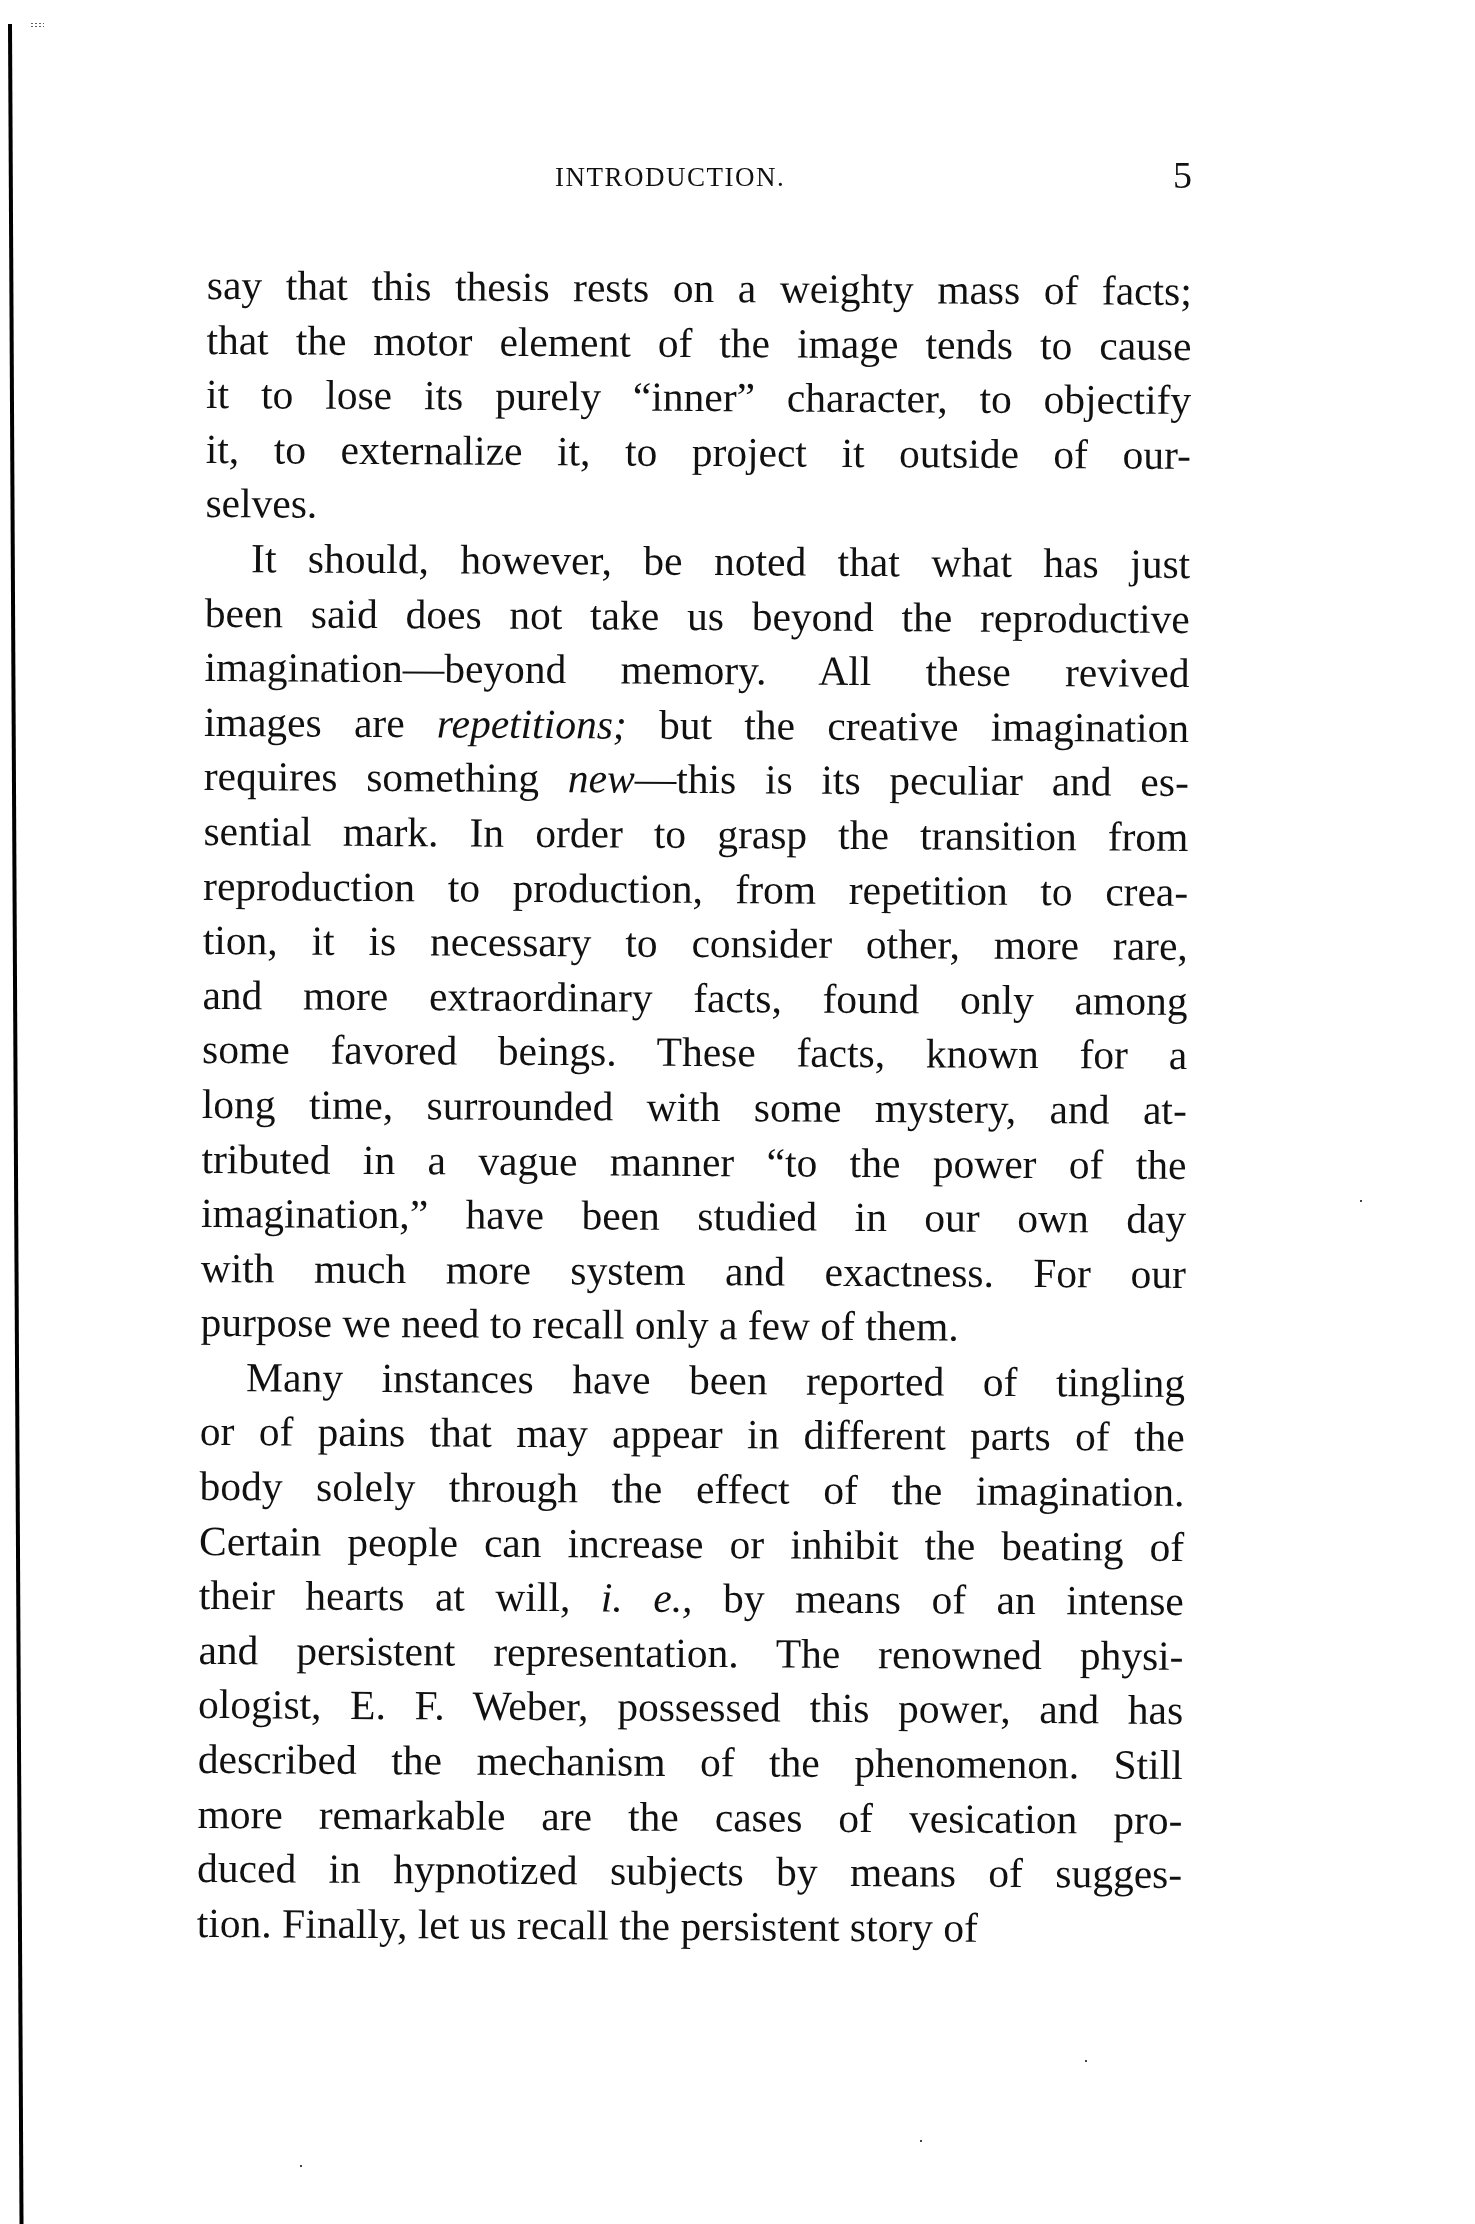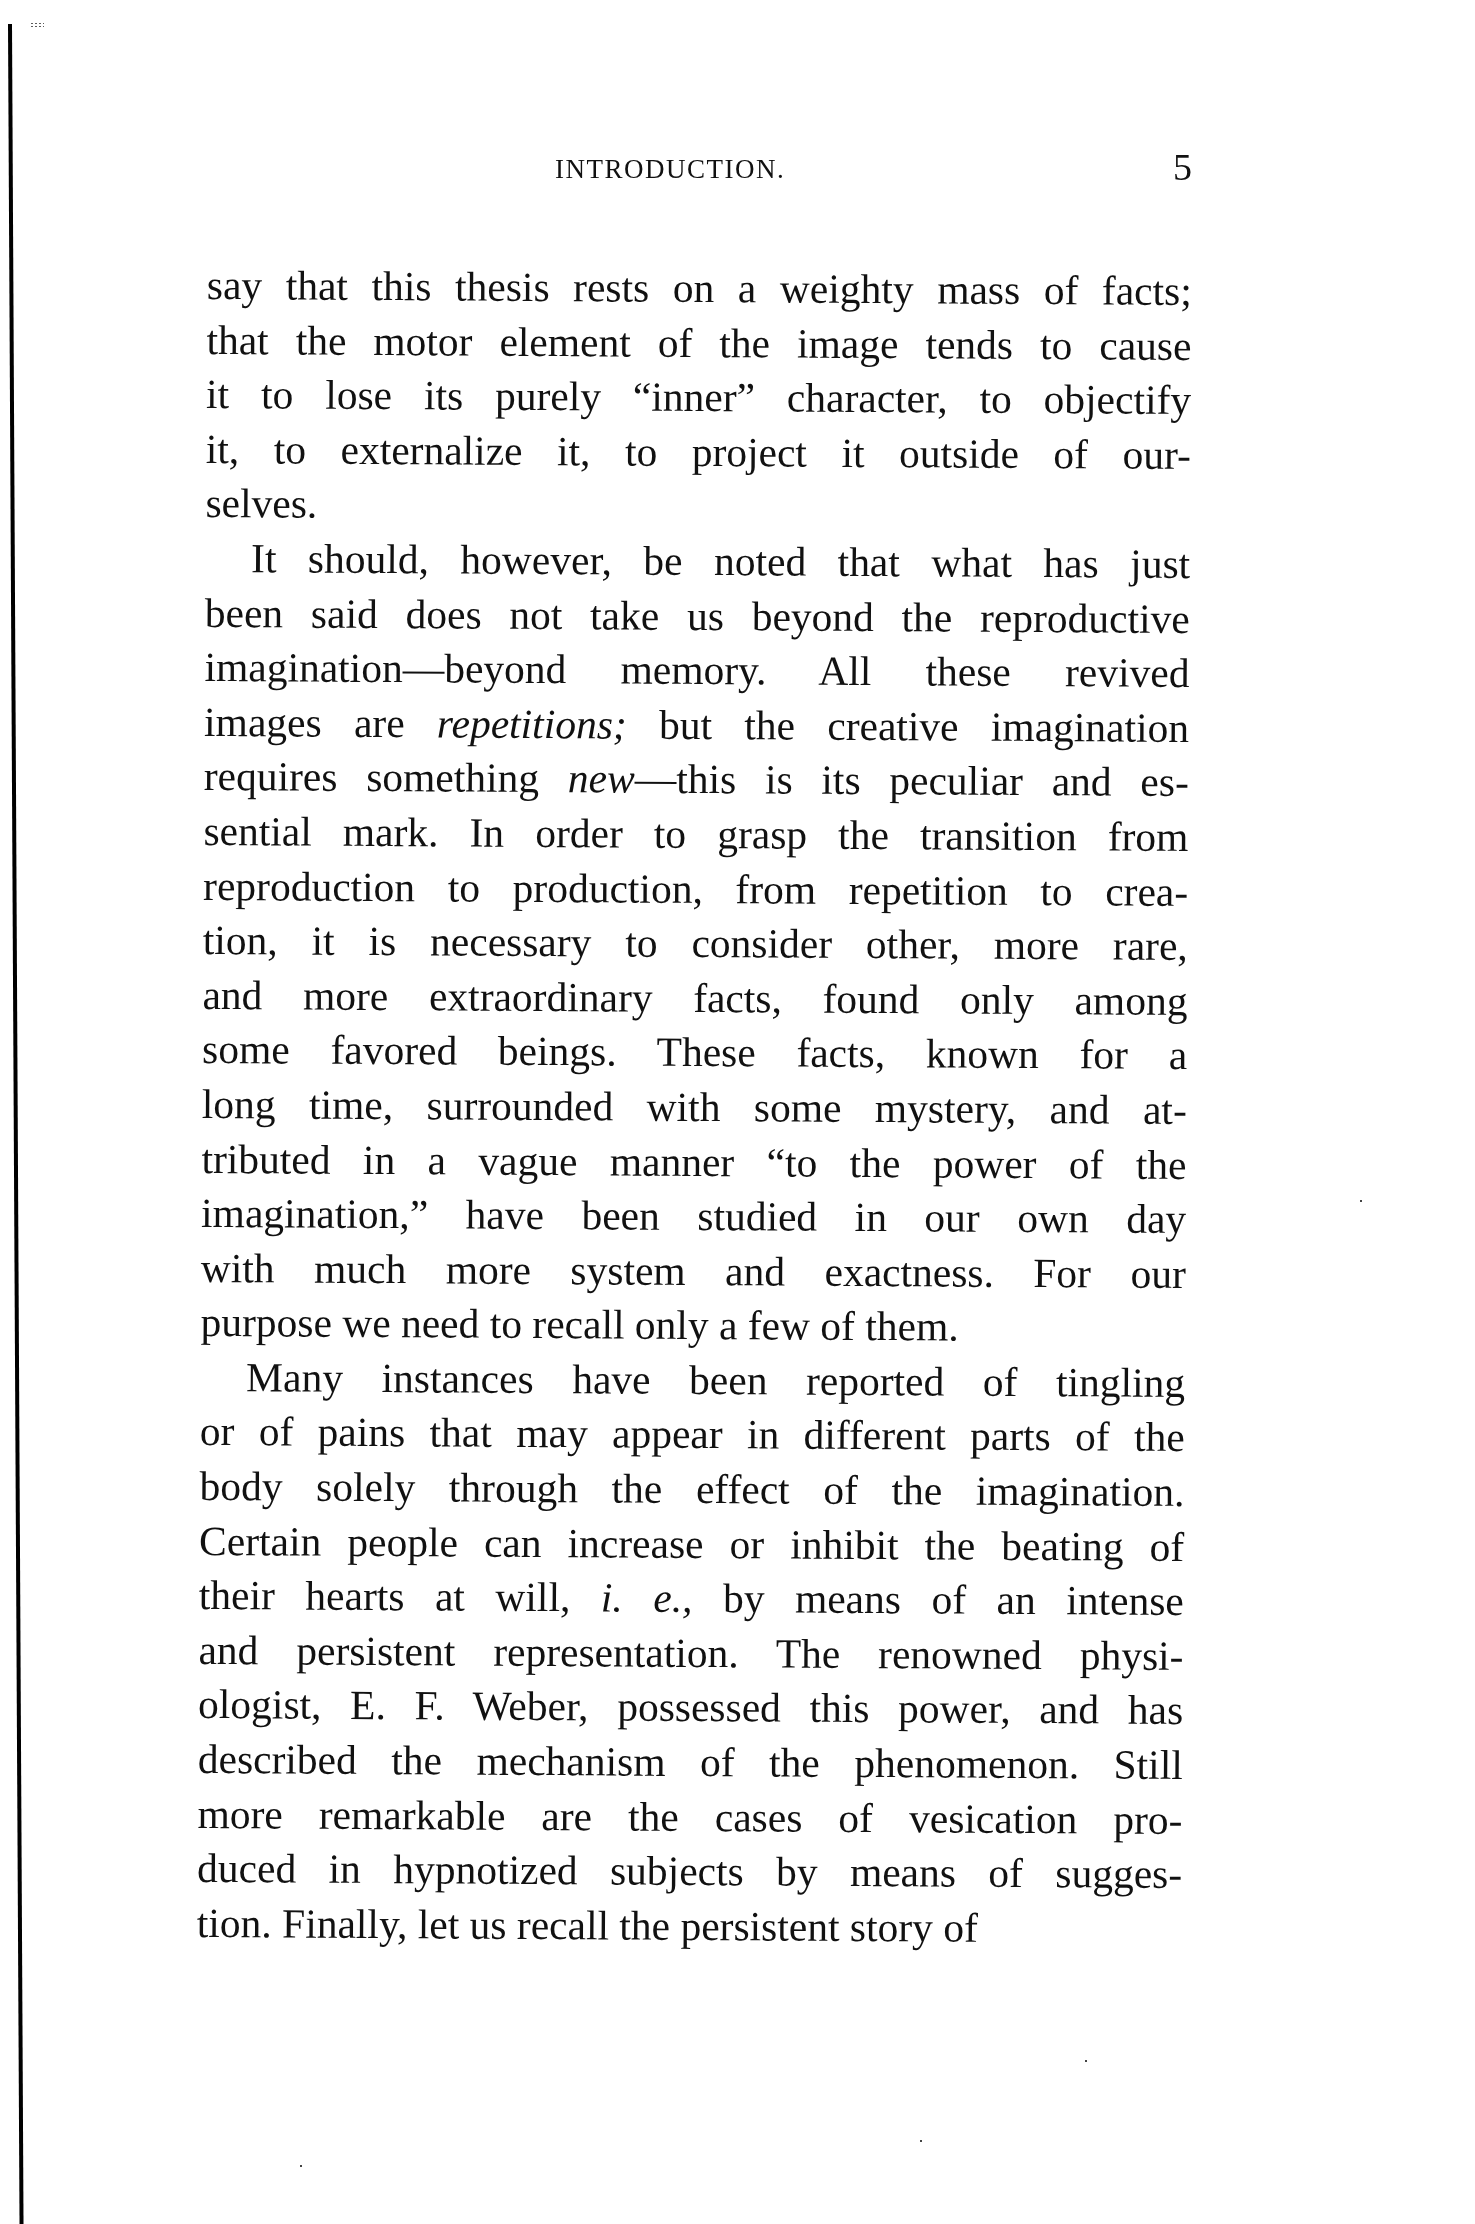--- a/index.html
+++ b/index.html
@@ -30,21 +30,21 @@
       left: 30px;
       top: 22px;
       width: 14px;
       height: 6px;
       background-image: radial-gradient(#333 1px, transparent 1.4px);
       background-size: 4px 3px;
       opacity: 0.8;
     }
     .running-head {
       position: absolute;
-      top: 148px;
+      top: 156px;
       left: 207px;
       width: 985px;
       height: 40px;
     }
     .running-title {
       position: absolute;
       left: 348px;
       top: 6px;
       font-size: 27px;
       letter-spacing: 1.5px;

